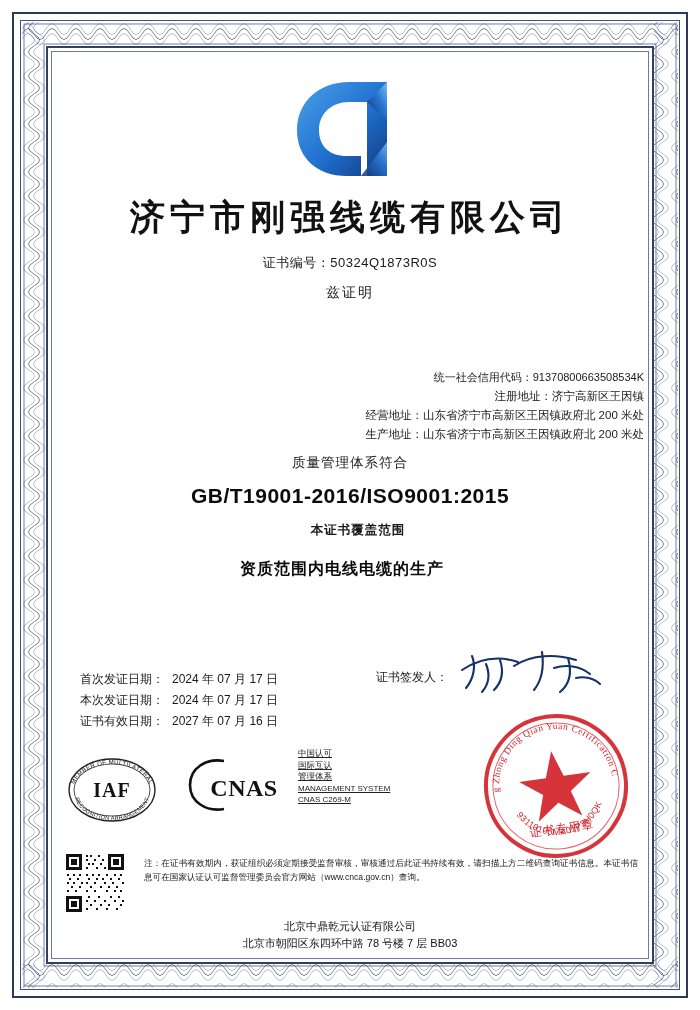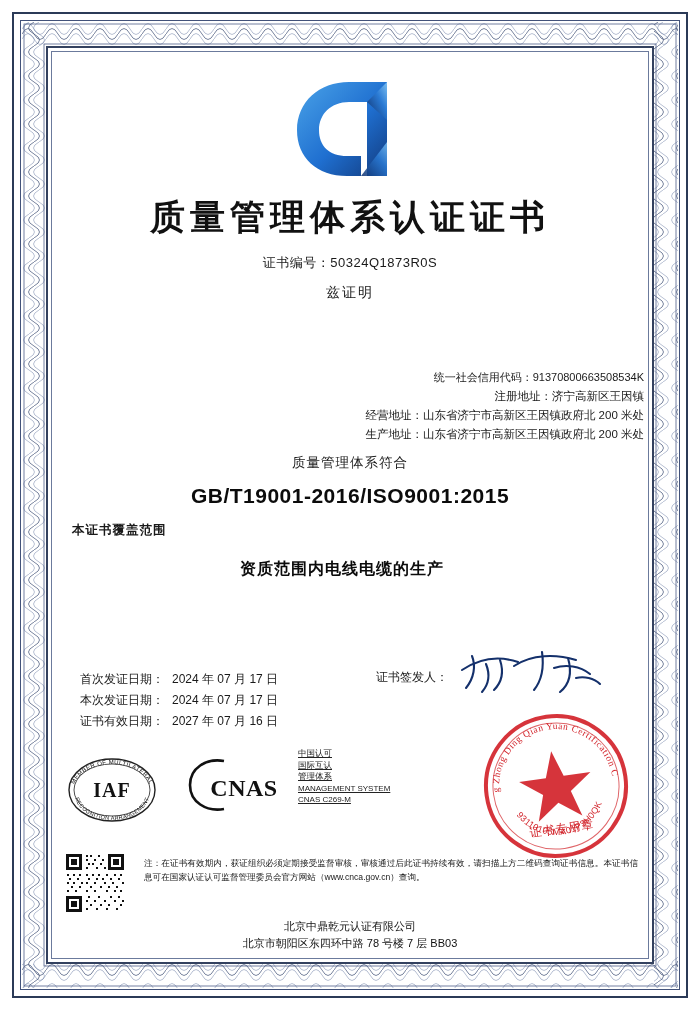--- a/index.html
+++ b/index.html
@@ -148,21 +148,21 @@
     font-size: 21px;
     font-weight: bold;
     letter-spacing: 0.5px;
     color: #0b0b0b;
   }
 
   .scope-label {
     position: absolute;
     top: 466px;
     left: 16px; right: 0;
-    text-align: left;
+    text-align: center;
     font-size: 12.5px;
     font-weight: bold;
     letter-spacing: 1px;
   }
 
   .scope-value {
     position: absolute;
     top: 503px;
     left: 0; right: 16px;
     text-align: center;
@@ -313,21 +313,21 @@
             <stop offset="60%" stop-color="#2a7ad4"></stop>
             <stop offset="100%" stop-color="#7cc0f2"></stop>
           </linearGradient>
         </defs>
         <path d="M58 2 C28 2 6 22 6 50 C6 78 26 96 56 96 L70 96 L70 76 L56 76 C38 76 28 66 28 50 C28 34 40 22 58 22 L76 22 L76 96 L96 96 L96 2 Z" fill="url(#lg1)"></path>
         <path d="M76 22 L96 2 L96 40 Z" fill="url(#lg2)"></path>
         <path d="M70 96 L96 96 L96 62 Z" fill="url(#lg2)" opacity="0.85"></path>
       </svg>
     </div>
 
-    <div class="title">质量管理体系认证证书</div>
+    <div class="title">济宁市刚强线缆有限公司</div>
 
     <div class="cert-no">
       <span>证书编号：</span><span>50324Q1873R0S</span>
     </div>
 
     <div class="hereby">兹证明</div>
 
 
     <div class="info-block">
       <div class="info-line small">

